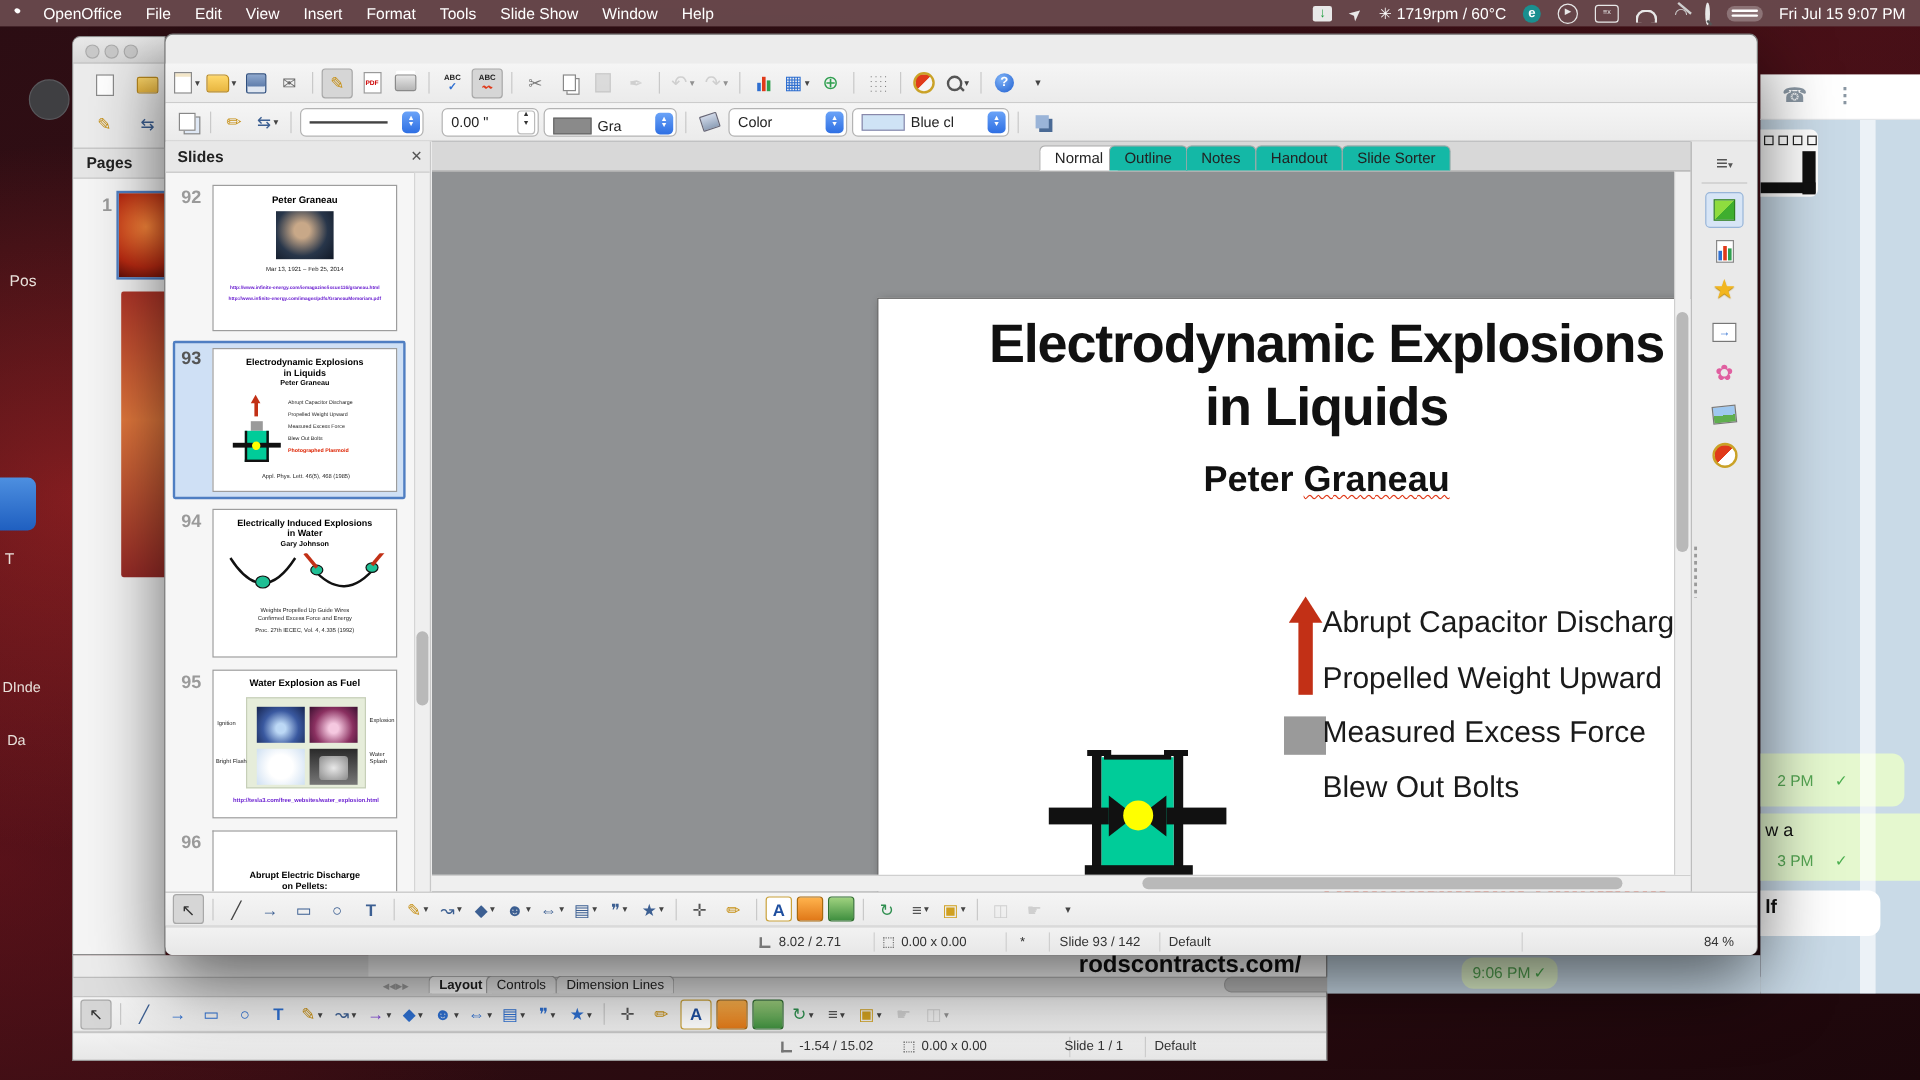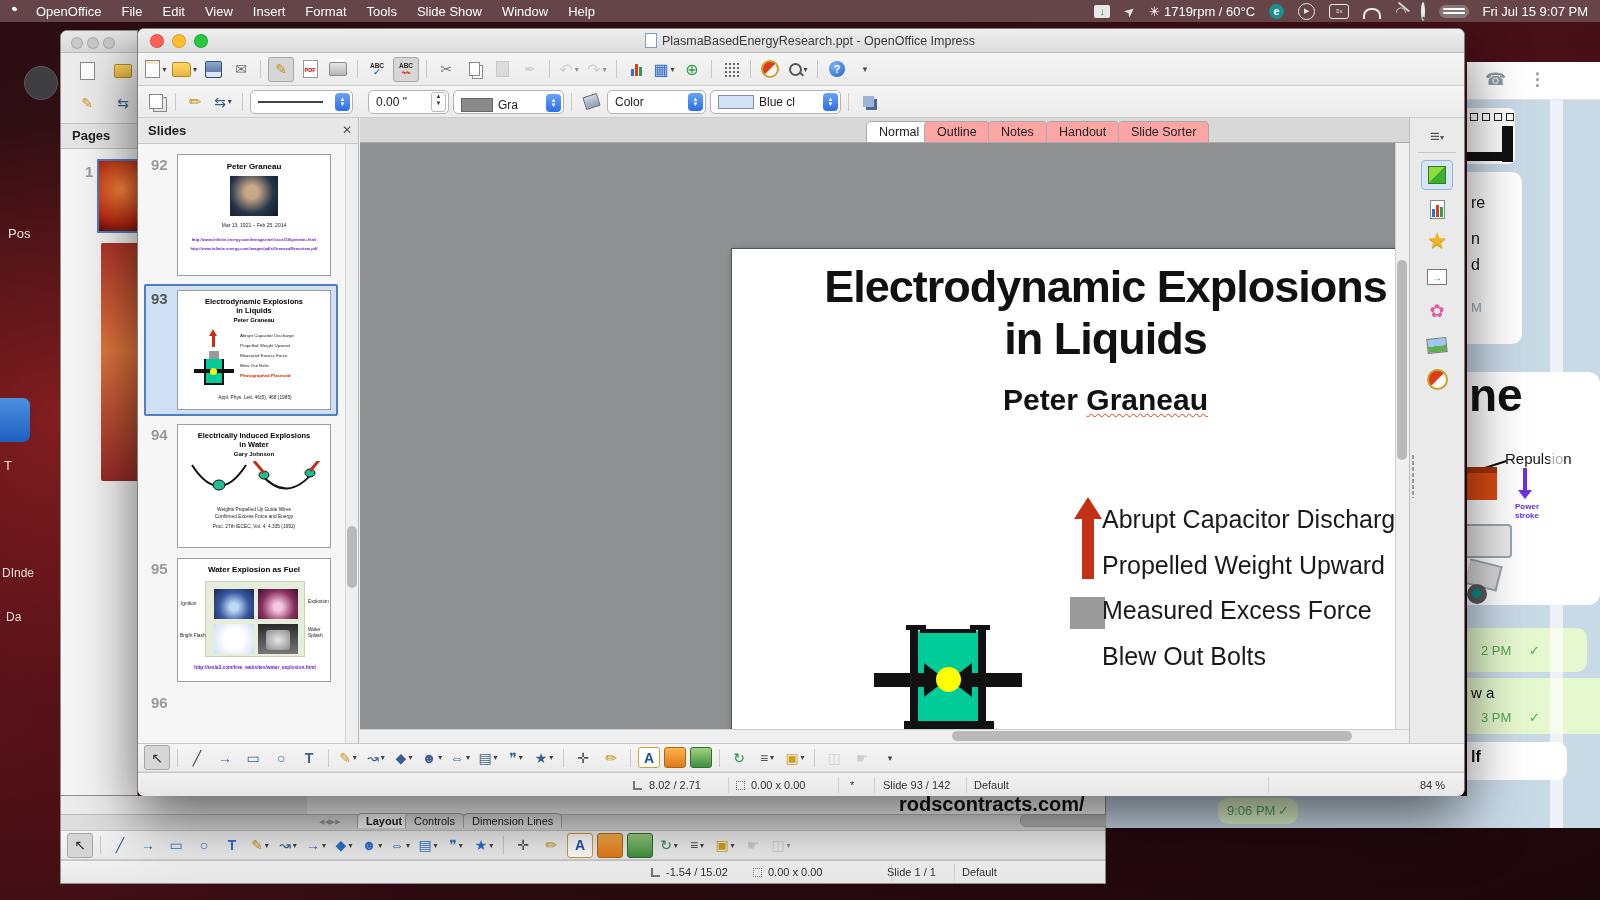--- a/index.html
+++ b/index.html
@@ -27,21 +27,21 @@
   .tbi.dim{color:#b5b5b5;filter:grayscale(1);opacity:.55;}
   .tbi.press{background:#d6d6d6;border:1px solid #a8a8a8;}
   .dd::after{content:"▾";font-size:8px;color:#444;margin-left:2px;}
   .sep{width:1px;height:18px;background:#c9c9c9;margin:0 3px;}
   .mini{display:inline-block;}
   .selbox{background:#fff;border:1px solid #b3b3b3;border-radius:5px;display:flex;align-items:center;font-size:12px;color:#222;padding:1px 2px 1px 7px;height:20px;}
   .stepper{width:15px;height:18px;margin-left:6px;background:linear-gradient(#6aa3f8,#2e6fe3);border-radius:4px;color:#fff;display:flex;flex-direction:column;align-items:center;justify-content:center;font-size:6px;line-height:5px;}
   .sq{text-decoration:underline;text-decoration-style:wavy;text-decoration-color:#e03a1a;text-decoration-thickness:1px;text-underline-offset:3px;margin-top:44px;}
   .thumbnum{color:#9a9a9a;font-weight:bold;font-size:15px;}
   .thumbbox{background:#fff;border:1px solid #9d9d9d;overflow:hidden;}
-  .tab{font-size:12.5px;color:#222;padding:3px 12px;border:1px solid #a9a9a9;border-bottom:none;background:#fca5a5;border-radius:5px 5px 0 0;}
+  .tab{font-size:12.5px;color:#222;padding:3px 12px;border:1px solid #a9a9a9;border-bottom:none;background:#14b8a6;border-radius:5px 5px 0 0;}
   .tab.on{background:#fff;}
   .bubbleG{background:#e5f8cf;border-radius:10px;}
   .tgtime{color:#55a653;font-size:13px;}
   .chk{color:#4caf50;font-size:13px;}
   .scrollthumb{background:#b9b9b9;border-radius:6px;}
   .sbi{width:28px;height:26px;display:flex;align-items:center;justify-content:center;}
   .statusbar{background:linear-gradient(#f2f2f2,#e7e7e7);border-top:1px solid #c6c6c6;font-size:11px;color:#333;}
   .vline{width:1px;background:#cfcfcf;}
   .mag{width:9px;height:9px;border:2px solid #555;border-radius:50%;position:relative;}
   .mag::after{content:"";position:absolute;width:5px;height:2px;background:#555;transform:rotate(45deg);right:-4px;bottom:-1px;}
@@ -144,40 +144,21 @@
 
     <div class="a" style="left:0;top:8px;width:48px;height:56px;background:#fff;border-radius:0 6px 6px 0;">
       <span class="a" style="left:3px;top:5px;width:8px;height:8px;background:#fff;border:1.5px solid #222;"></span>
       <span class="a" style="left:15px;top:5px;width:8px;height:8px;background:#fff;border:1.5px solid #222;"></span>
       <span class="a" style="left:27px;top:5px;width:8px;height:8px;background:#fff;border:1.5px solid #222;"></span>
       <span class="a" style="left:39px;top:5px;width:8px;height:8px;background:#fff;border:1.5px solid #222;"></span>
       <span class="a" style="left:35px;top:18px;width:11px;height:36px;background:#111;"></span>
       <span class="a" style="left:0px;top:44px;width:46px;height:9px;background:#111;"></span>
     </div>
 
-    <div class="a" style="left:0;top:72px;width:55px;height:172px;background:#fff;border-radius:0 10px 10px 0;">
-      <span class="a tx" style="left:4px;top:22px;font-size:16px;color:#111;">re</span>
-      <span class="a tx" style="left:4px;top:58px;font-size:16px;color:#111;">n</span>
-      <span class="a tx" style="left:4px;top:84px;font-size:16px;color:#111;">d</span>
-      <span class="a tx" style="left:4px;top:128px;font-size:13px;color:#9aa6b0;">M</span>
-    </div>
-
-    <div class="a" style="left:0;top:272px;width:133px;height:233px;background:#fff;border-radius:0 12px 12px 0;overflow:hidden;">
-      <span class="a tx" style="left:2px;top:-4px;font-size:46px;font-weight:bold;color:#111;">ne</span>
-      <span class="a tx" style="left:38px;top:78px;font-size:15px;color:#111;">Repulsion</span>
-      <span class="a" style="left:14px;top:92px;width:26px;height:1.5px;background:#111;transform:rotate(-18deg);"></span>
-      <span class="a" style="left:0;top:95px;width:30px;height:33px;background:#d94a12;border-top:6px solid #a33109;"></span>
-      <span class="a" style="left:56px;top:96px;width:4px;height:24px;background:#6a2fe8;"></span>
-      <span class="a" style="left:51px;top:118px;width:0;height:0;border-left:7px solid transparent;border-right:7px solid transparent;border-top:9px solid #6a2fe8;"></span>
-      <span class="a" style="left:42px;top:130px;width:36px;font-size:8px;font-weight:bold;color:#6a2fe8;text-align:center;line-height:9px;">Power stroke</span>
-      <span class="a" style="left:0;top:152px;width:45px;height:34px;background:#e8e8e8;border:2px solid #9aa5ad;border-left:none;border-radius:0 4px 4px 0;"></span>
-      <span class="a" style="left:0;top:190px;width:33px;height:26px;background:#d8d8d8;border:2px solid #9aa5ad;border-left:none;transform:rotate(14deg);"></span>
-      <span class="a" style="left:0;top:212px;width:20px;height:20px;border-radius:50%;background:#5a5a5a;"></span>
-      <span class="a" style="left:5px;top:217px;width:9px;height:9px;border-radius:50%;background:#0a8f8f;"></span>
-    </div>
+
 
     <div class="a bubbleG" style="left:0;top:528px;width:120px;height:44px;border-radius:0 10px 10px 0;">
       <span class="a tgtime tx" style="left:14px;top:15px;">2 PM</span>
       <span class="a chk" style="left:62px;top:15px;">✓</span>
     </div>
     <div class="a bubbleG" style="left:0;top:578px;width:144px;height:56px;border-radius:0 10px 10px 0;">
       <span class="a tx" style="left:4px;top:6px;font-size:15px;color:#111;">w a</span>
       <span class="a tgtime tx" style="left:14px;top:32px;">3 PM</span>
       <span class="a chk" style="left:62px;top:32px;">✓</span>
     </div>
@@ -190,29 +171,20 @@
 
   <div class="a" style="left:1106px;top:796px;width:361px;height:32px;background:#c9dae7;"></div>
   <div class="a bubbleG" style="left:1218px;top:798px;width:80px;height:26px;">
     <span class="a tgtime tx" style="left:9px;top:5px;">9:06 PM</span>
     <span class="a chk" style="left:60px;top:5px;">✓</span>
   </div>
 
 
   <div class="a win" style="left:137px;top:28px;width:1328px;height:768px;">
 
-    <div class="titlebar a" style="left:0;top:0;width:100%;height:24px;padding-left:12px;">
-      <span class="tl" style="background:#ff5f57;"></span>
-      <span class="tl" style="background:#febc2e;"></span>
-      <span class="tl" style="background:#28c840;"></span>
-      <span style="margin:0 auto;display:flex;align-items:center;gap:5px;transform:translateX(-30px);">
-        <span style="width:10px;height:13px;background:#fff;border:1px solid #8899c9;display:inline-block;"></span>
-        <span class="tx" style="font-size:12.5px;color:#3a3a3a;">PlasmaBasedEnergyResearch.ppt - OpenOffice Impress</span>
-      </span>
-    </div>
 
     <div class="toolbar a" style="left:0;top:24px;width:100%;height:33px;">
       <span class="tbi dd">
           <span class="mini" style="width:13px;height:16px;background:#fff;border:1px solid #8a8a8a;box-shadow:inset 0 3px 0 #f3e6c8;"></span>
         </span>
       <span class="tbi dd">
           <span class="mini" style="width:17px;height:13px;background:linear-gradient(#ffd86b,#e8b640);border:1px solid #b9891e;border-radius:2px 4px 2px 2px;"></span>
         </span>
       <span class="tbi">
           <span class="mini" style="width:15px;height:15px;background:linear-gradient(#8fa9cf,#48689a);border:1px solid #2f4f7f;border-radius:2px;box-shadow:inset 0 -5px 0 #dfe6f0;"></span>
@@ -390,20 +362,24 @@
           <span class="a" style="left:60px;top:48px;width:24px;height:20px;background:radial-gradient(#e8e8e8,#8a8a8a);border-radius:3px;"></span>
         </div>
         <div class="a tx" style="left:3px;top:42px;font-size:4.8px;color:#222;">Ignition</div>
         <div class="a tx" style="left:130px;top:40px;font-size:4.8px;color:#222;">Explosion</div>
         <div class="a tx" style="left:2px;top:74px;font-size:4.8px;color:#222;">Bright Flash</div>
         <div class="a" style="left:130px;top:68px;width:22px;font-size:4.8px;color:#222;line-height:6px;">Water Splash</div>
         <div class="a tx" style="left:0;top:106px;width:154px;text-align:center;font-size:4.8px;color:#6a1fd0;font-weight:bold;">http://tesla3.com/free_websites/water_explosion.html</div>
       </div>
 
       <span class="a thumbnum tx" style="left:13px;top:576px;">96</span>
+      <div class="a thumbbox" style="left:39px;top:574px;width:154px;height:51px;border-bottom:none;">
+        <div class="tx" style="text-align:center;font-size:7.5px;font-weight:bold;margin-top:32px;">Abrupt  Electric  Discharge</div>
+        <div class="tx" style="text-align:center;font-size:7.5px;font-weight:bold;">on  Pellets:</div>
+      </div>
 
       <div class="a" style="left:207px;top:26px;width:14px;height:599px;background:#efefef;border-left:1px solid #d5d5d5;"></div>
       <div class="a scrollthumb" style="left:209px;top:408px;width:10px;height:62px;"></div>
     </div>
 
     <div class="a" style="left:222px;top:89px;width:1049px;height:625px;background:#8f9193;overflow:hidden;">
 
       <div class="a" style="left:0;top:0;width:1049px;height:25px;background:#d8d8d8;border-bottom:1px solid #a9a9a9;"></div>
       <span class="a tab on tx" style="left:506px;top:3px;">Normal</span>
       <span class="a tab tx" style="left:564px;top:3px;">Outline</span>

